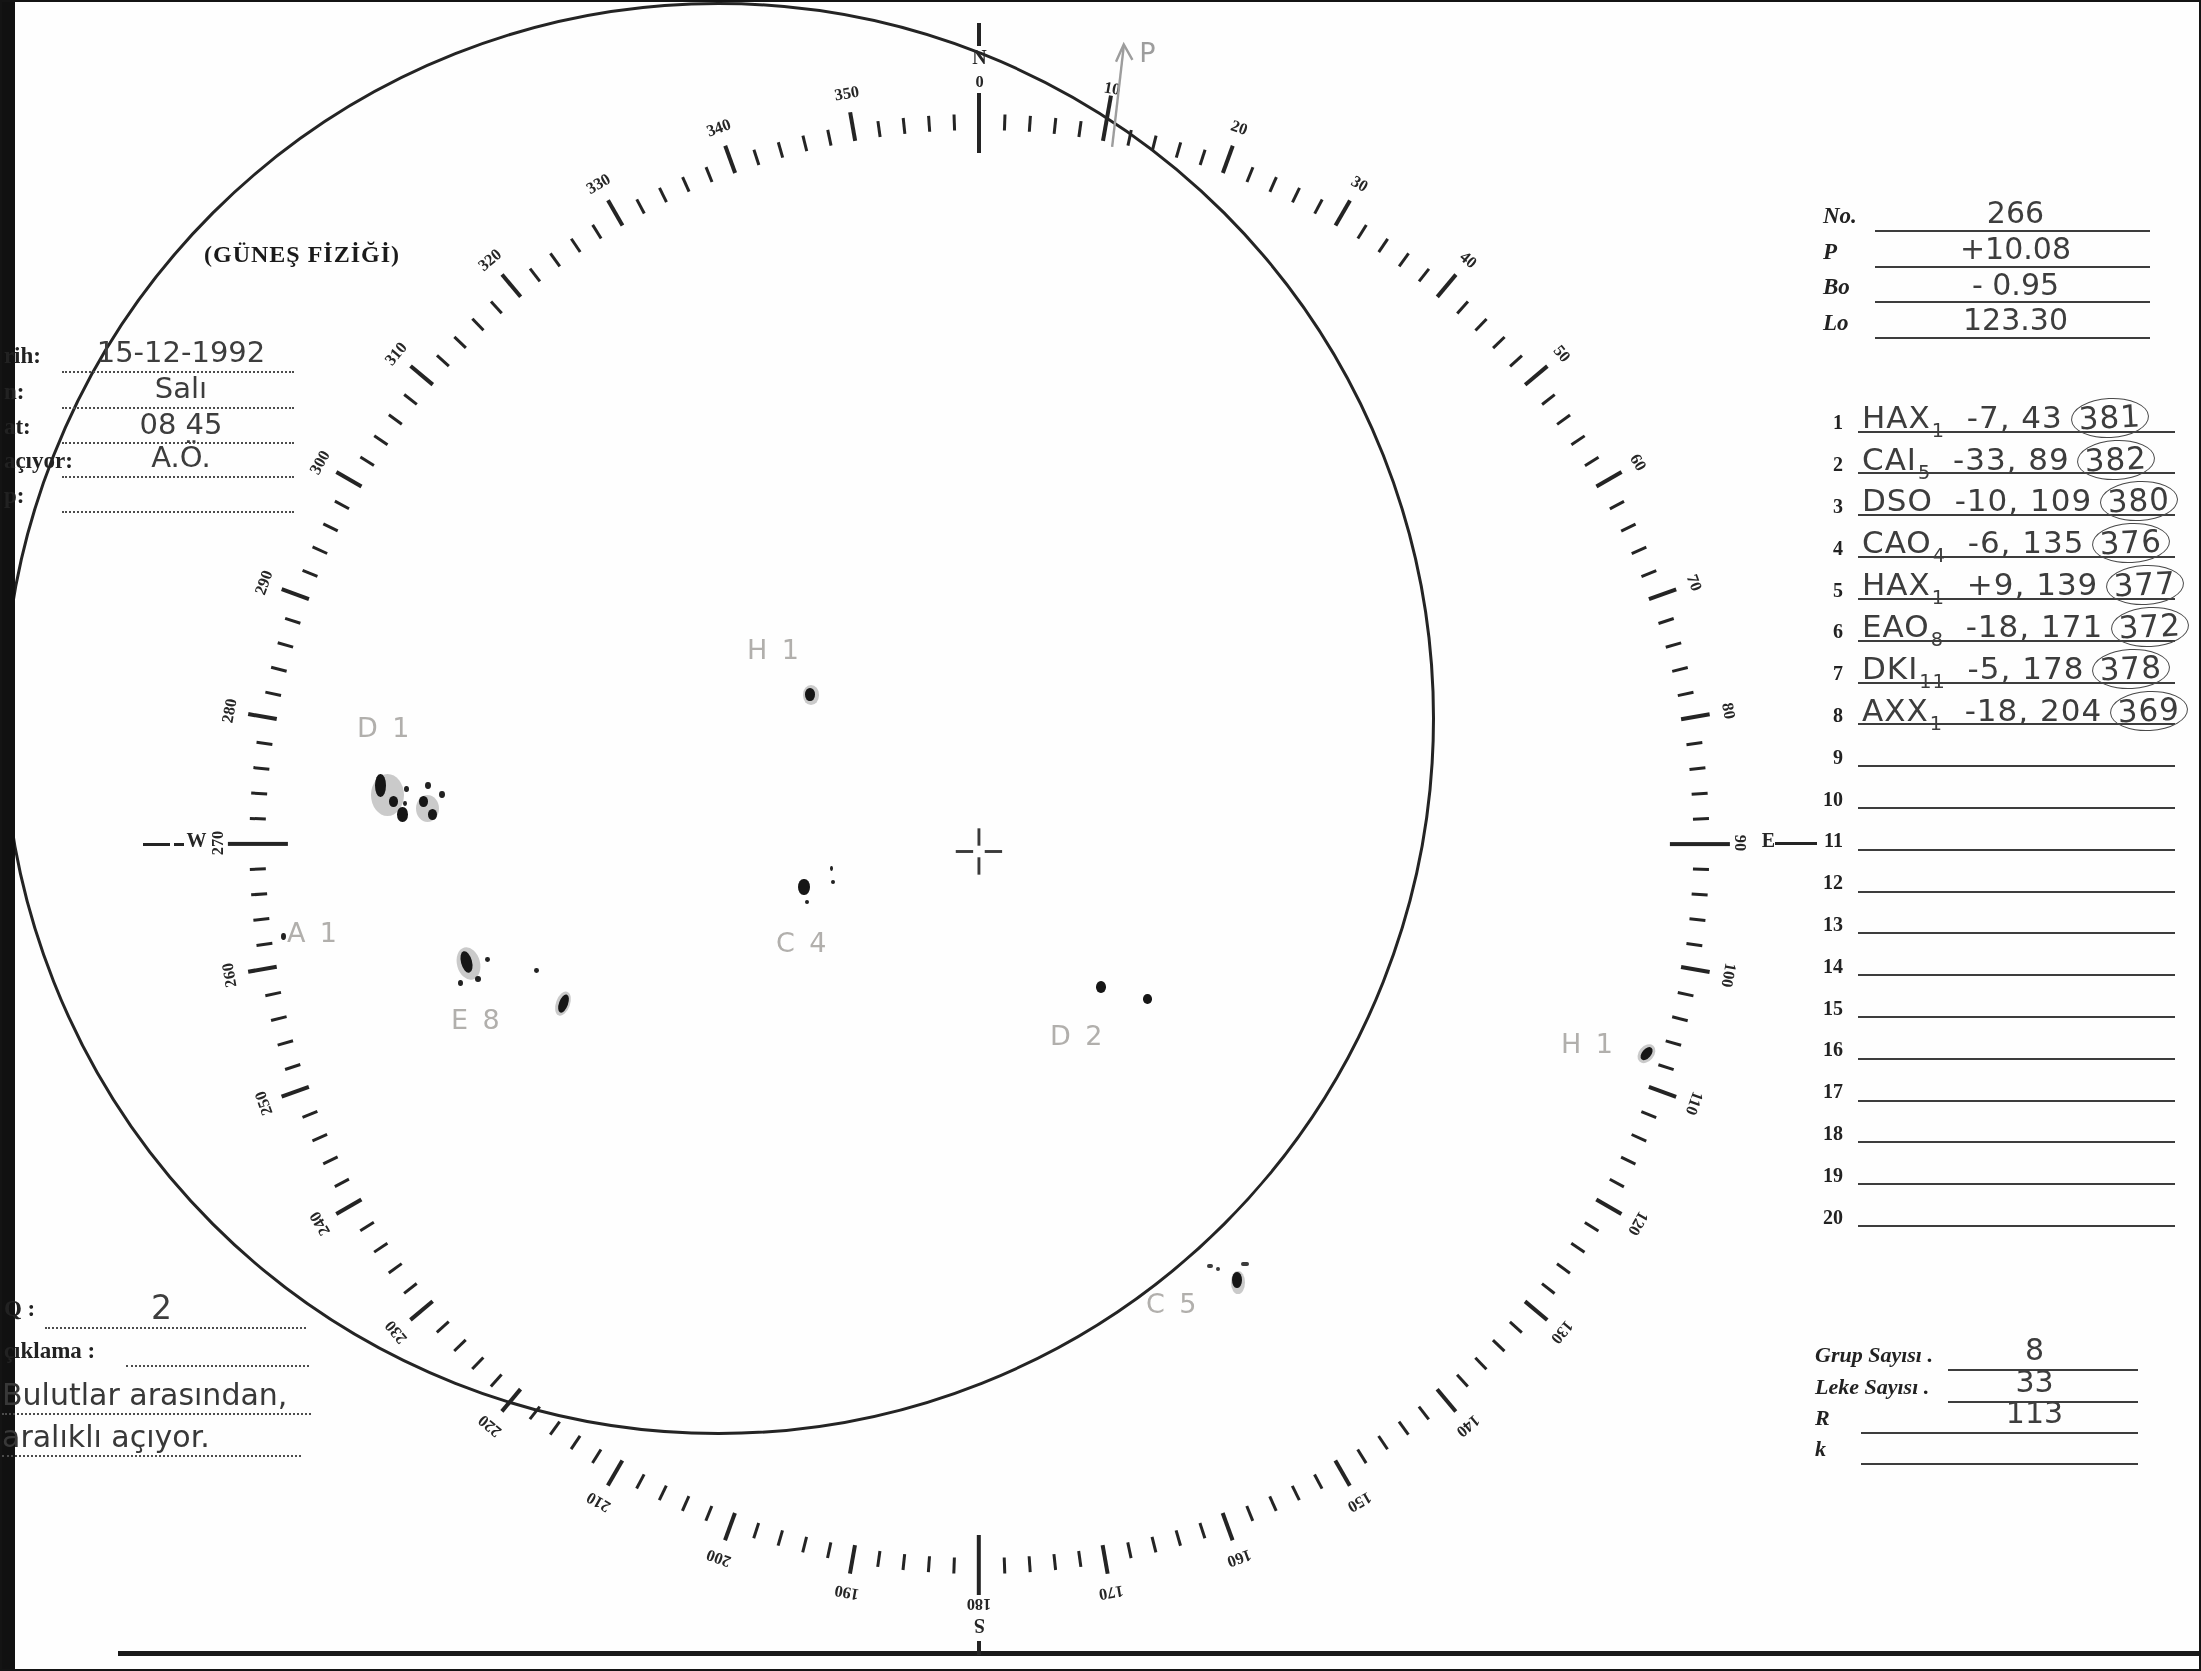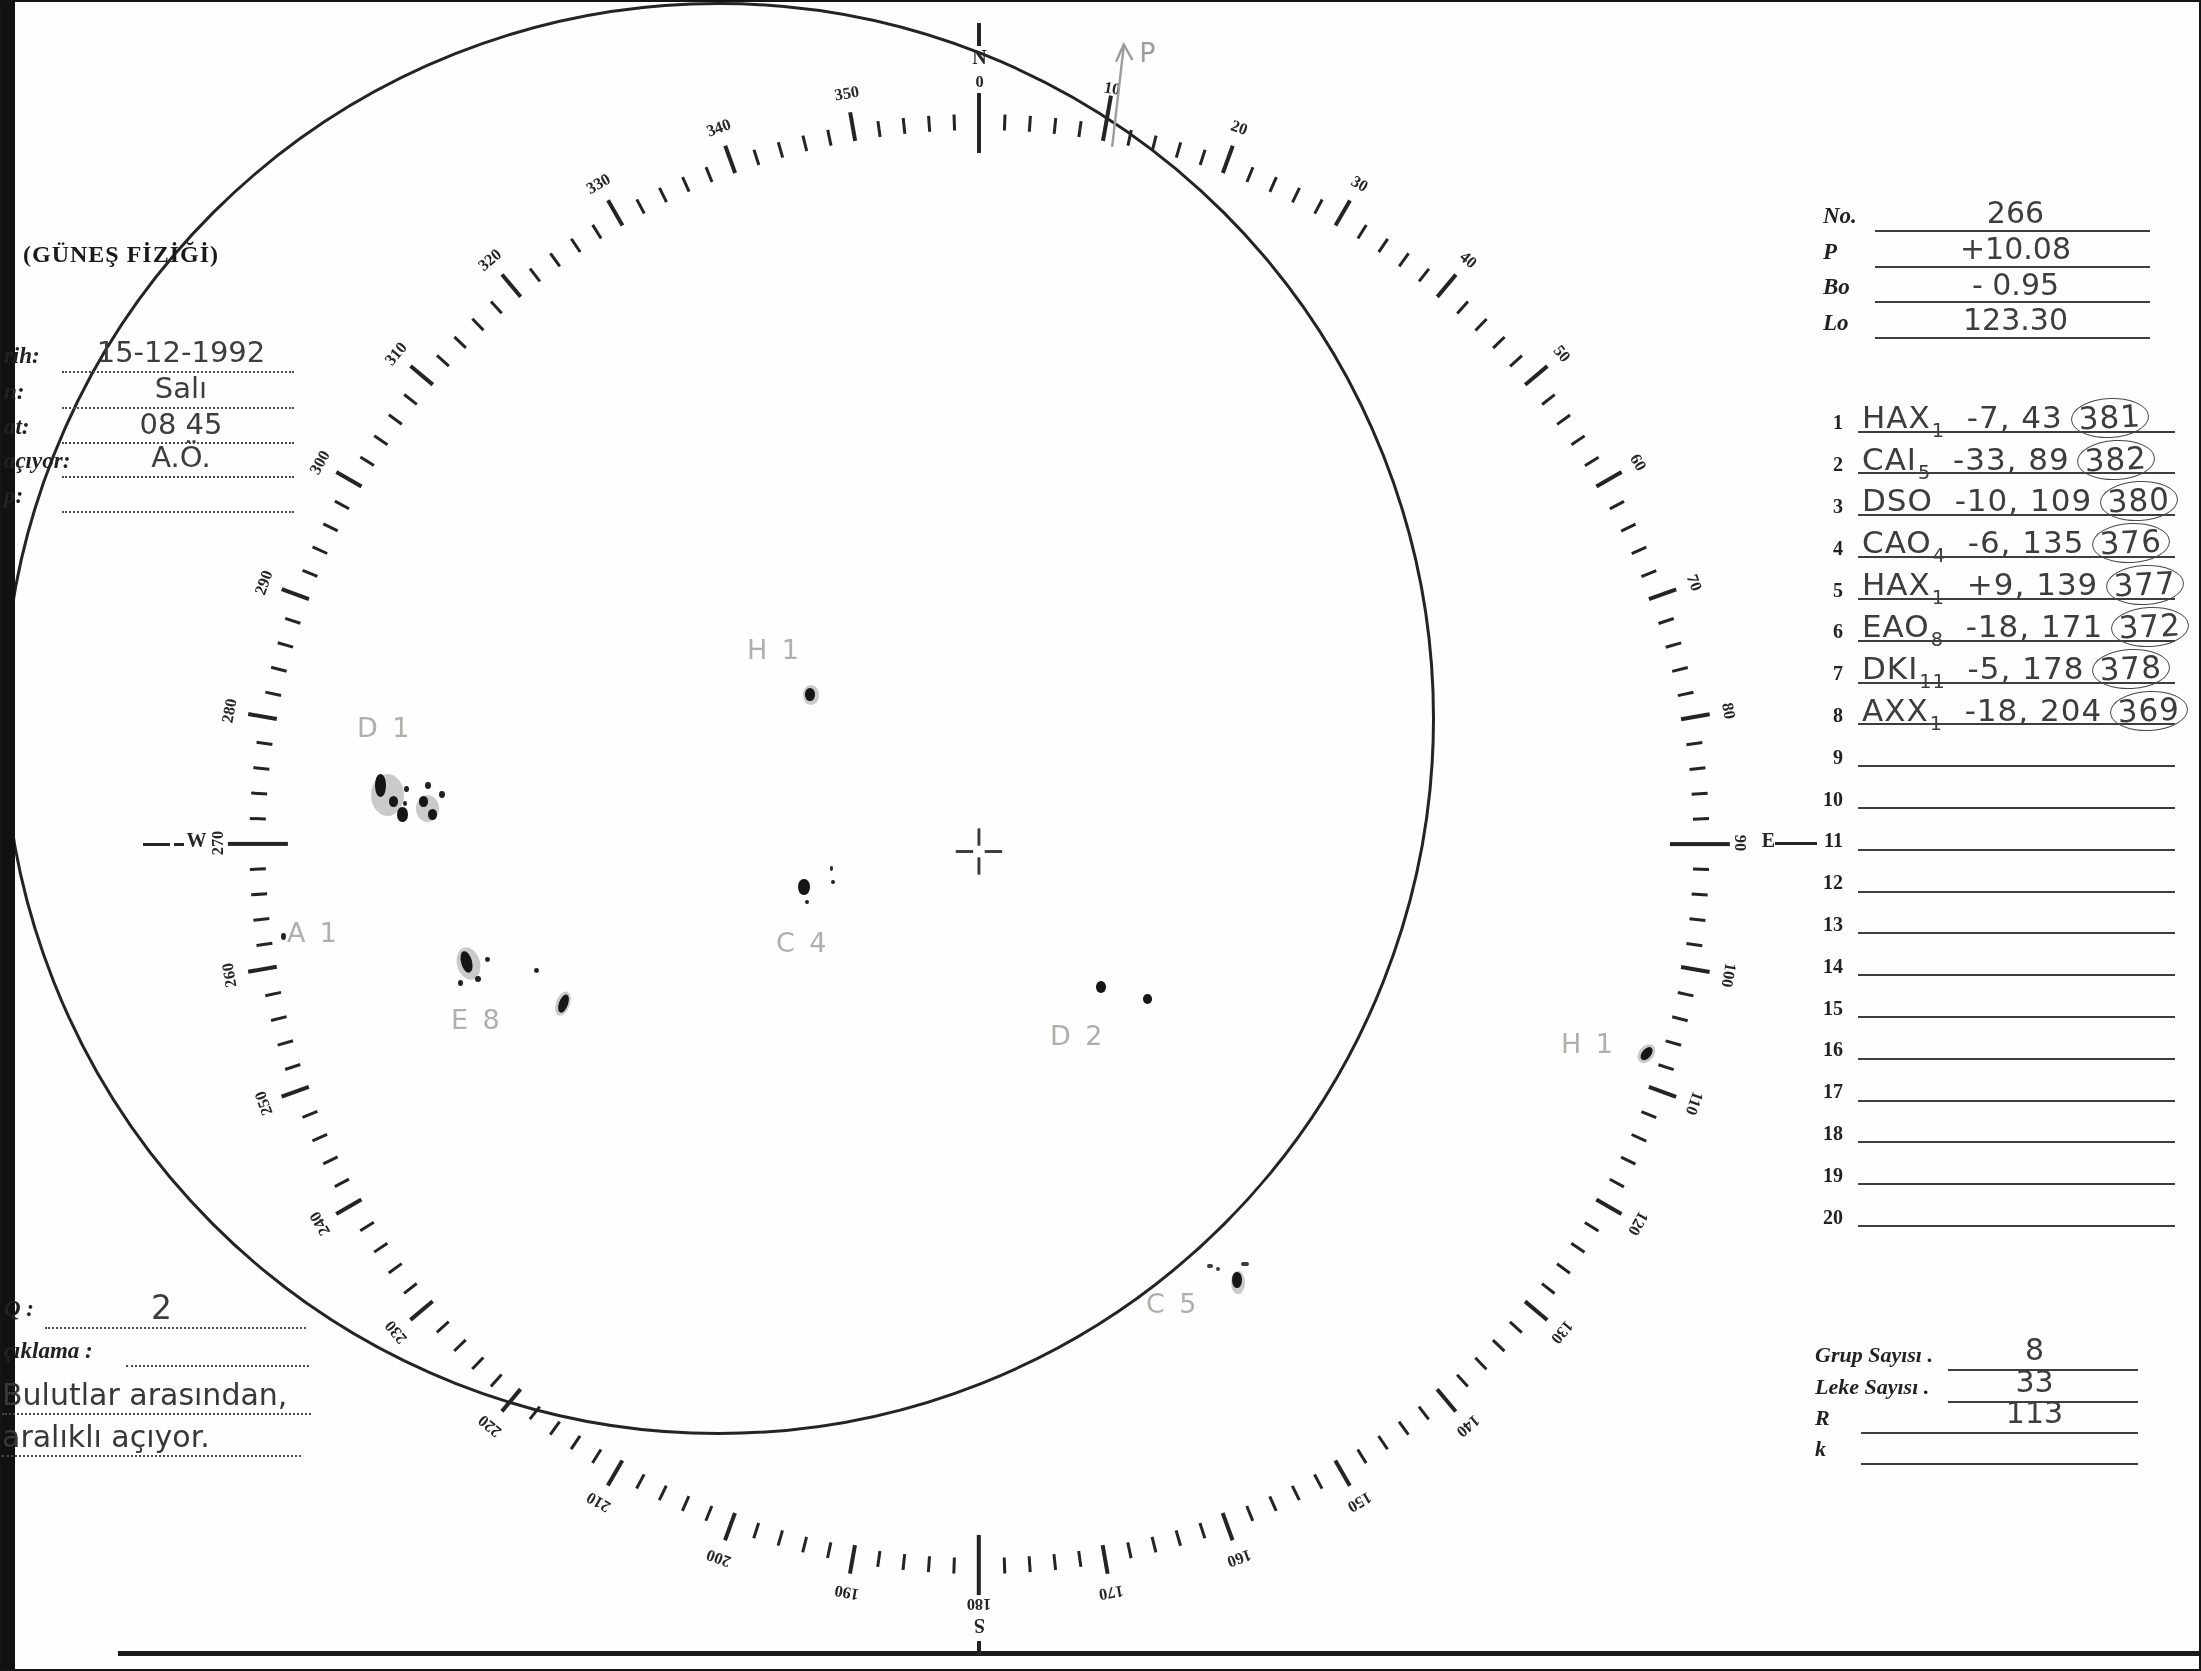--- a/index.html
+++ b/index.html
@@ -4,21 +4,21 @@
 <style>
   html,body{margin:0;padding:0;background:#e8e8e8;}
   #sheet{
     position:relative;width:2201px;height:1671px;background:#fefefe;
     overflow:hidden;border:2.9px solid #141414;box-sizing:border-box;
     font-family:"Liberation Serif",serif;color:#1c1c1c;
   }
   .abs{position:absolute;}
   
   .ptitle{font-weight:bold;font-size:24px;letter-spacing:1px;color:#1a1a1a;}
-  .form-label{font-weight:bold;font-style:italic;font-size:23px;color:#222;}
+  .form-label{font-weight:bold;font-size:23px;color:#222;}
   .eph-label{font-weight:bold;font-style:italic;font-size:23px;color:#222;}
   .sum-label{font-weight:bold;font-style:italic;font-size:22px;color:#222;}
   .rownum{font-weight:bold;font-size:20px;color:#222;text-align:right;}
   .dlabel{font-weight:bold;font-size:16.4px;color:#262626;text-align:center;font-family:"Liberation Serif",serif;}
   .card-letter{font-weight:bold;font-size:20px;color:#262626;text-align:center;}
   
   .hand{font-family:"DejaVu Sans",sans-serif;color:#3d3d3d;}
   .hand-val{font-size:29px;text-align:center;}
   .hand-lg{font-size:31px;white-space:nowrap;letter-spacing:1px;}
   .sub{font-size:19.3px;vertical-align:-8.7px;margin-left:1px;}
@@ -38,21 +38,21 @@
   .spot-m{background:#3c3c3c;border-radius:1.9px;}
 </style>
 </head>
 <body>
 
 <div id="sheet">
 
   <div class="abs" style="left:0;top:0;width:12.6px;height:1671px;background:#111;"></div>
   <div class="abs" style="left:116px;top:1649px;width:2086px;height:4.8px;background:#1a1a1a;"></div>
 
-  <div class="abs ptitle" style="left:21px;top:239px;width:386px;text-align:left;">(GÜNEŞ FİZİĞİ)</div>
+  <div class="abs ptitle" style="left:12px;top:239px;width:386px;text-align:right;">(GÜNEŞ FİZİĞİ)</div>
 
   <div id="left-form">
       <div class="abs form-label" style="left: 1.9px; top: 341px;">rih:</div>
       <div class="abs dotline" style="left: 60px; top: 369px; width: 232px;"></div>
       <div class="abs hand hand-val" style="left: 68px; top: 333px; width: 222px;">15-12-1992</div>
       <div class="abs form-label" style="left: 1.9px; top: 377px;">n:</div>
       <div class="abs dotline" style="left: 60px; top: 405px; width: 232px;"></div>
       <div class="abs hand hand-val" style="left: 68px; top: 369px; width: 222px;">Salı</div>
       <div class="abs form-label" style="left: 1.9px; top: 412px;">at:</div>
       <div class="abs dotline" style="left: 60px; top: 440px; width: 232px;"></div>

